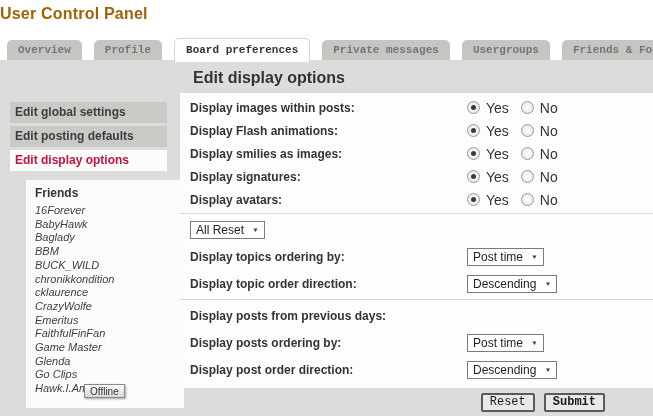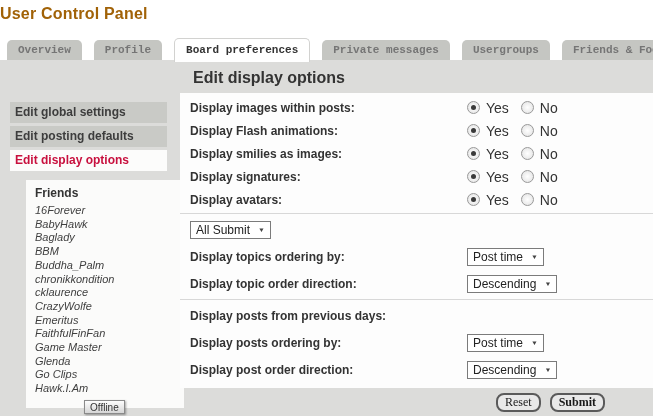--- a/index.html
+++ b/index.html
@@ -58,21 +58,21 @@
   .friends-title { font-size:12px; font-weight:bold; color:#333; margin-bottom:4px; }
   .friend {
     font-size:11px; font-style:italic; color:#3f3f3f;
     line-height:13.7px; white-space:nowrap; cursor:pointer;
   }
 
   .tooltip {
     position:absolute; left:84px; top:324px;
     background:linear-gradient(#fdfdfd,#d6d6d6);
     border:1px solid #8a8a8a; box-shadow:1px 1px 2px rgba(0,0,0,0.35);
-    font-size:10px; color:#333; padding:0 5px; height:14px; line-height:13px;margin-top:16px;
+    font-size:10px; color:#333; padding:0 5px; height:14px; line-height:13px;
   }
 
   
   .main-heading {
     position:absolute; left:193px; top:9px;
     font-size:16px; color:#333;
   }
   .main-panel {
     position:absolute; left:180px; top:33px; width:473px; height:295px;
     background:#fdfdfd; padding-top:3px;
@@ -100,22 +100,22 @@
     font-size:12px; color:#222; padding:0 5px; cursor:pointer;
   }
   .caret { font-size:7px; color:#444; margin-left:8px; transform:scaleY(0.9); }
 
   
   .footer-buttons {
     position:absolute; right:48px; top:333px;
     display:flex; gap:9px;
   }
   .btn {
-    background:#e9e9e9; border:2px solid #5a5a5a; border-radius:8px;
-    font-family:Liberation Serif, serif;
+    background:#e9e9e9; border:2px solid #5a5a5a; border-radius:2px;
+    font-family:Liberation Mono, monospace;
     font-size:12px; color:#1a1a1a; height:19px; line-height:15px;
     padding:0 7px; cursor:pointer;
   }
   .btn.submit { font-weight:bold; }
 </style>
 </head>
 <body>
 
 <h1 class="page-title">User Control Panel</h1>
 
@@ -135,21 +135,21 @@
     <div class="nav-item">Edit posting defaults</div>
     <div class="nav-item active">Edit display options</div>
   </div>
 
   <div class="friends-box">
     <div class="friends-title">Friends</div>
     <div class="friend">16Forever</div>
     <div class="friend">BabyHawk</div>
     <div class="friend">Baglady</div>
     <div class="friend">BBM</div>
-    <div class="friend">Buddha_Palm</div>
+    <div class="friend">BUCK_WILD</div>
     <div class="friend">chronikkondition</div>
     <div class="friend">cklaurence</div>
     <div class="friend">CrazyWolfe</div>
     <div class="friend">Emeritus</div>
     <div class="friend">FaithfulFinFan</div>
     <div class="friend">Game Master</div>
     <div class="friend">Glenda</div>
     <div class="friend">Go Clips</div>
     <div class="friend">Hawk.I.Am</div>
   </div>
@@ -207,21 +207,21 @@
         <span class="radio-label">Yes</span>
         <span class="radio"></span>
         <span class="radio-label">No</span>
       </span>
     </div>
 
     <div class="divider"></div>
 
     <div class="form-row tall">
       <span class="select-box">
-        <span>All Submit</span>
+        <span>All Reset</span>
         <span class="caret">▼</span>
       </span>
     </div>
 
     <div class="form-row tall">
       <span class="form-label">Display topics ordering by:</span>
       <span class="select-box">
         <span>Post time</span>
         <span class="caret">▼</span>
       </span>

